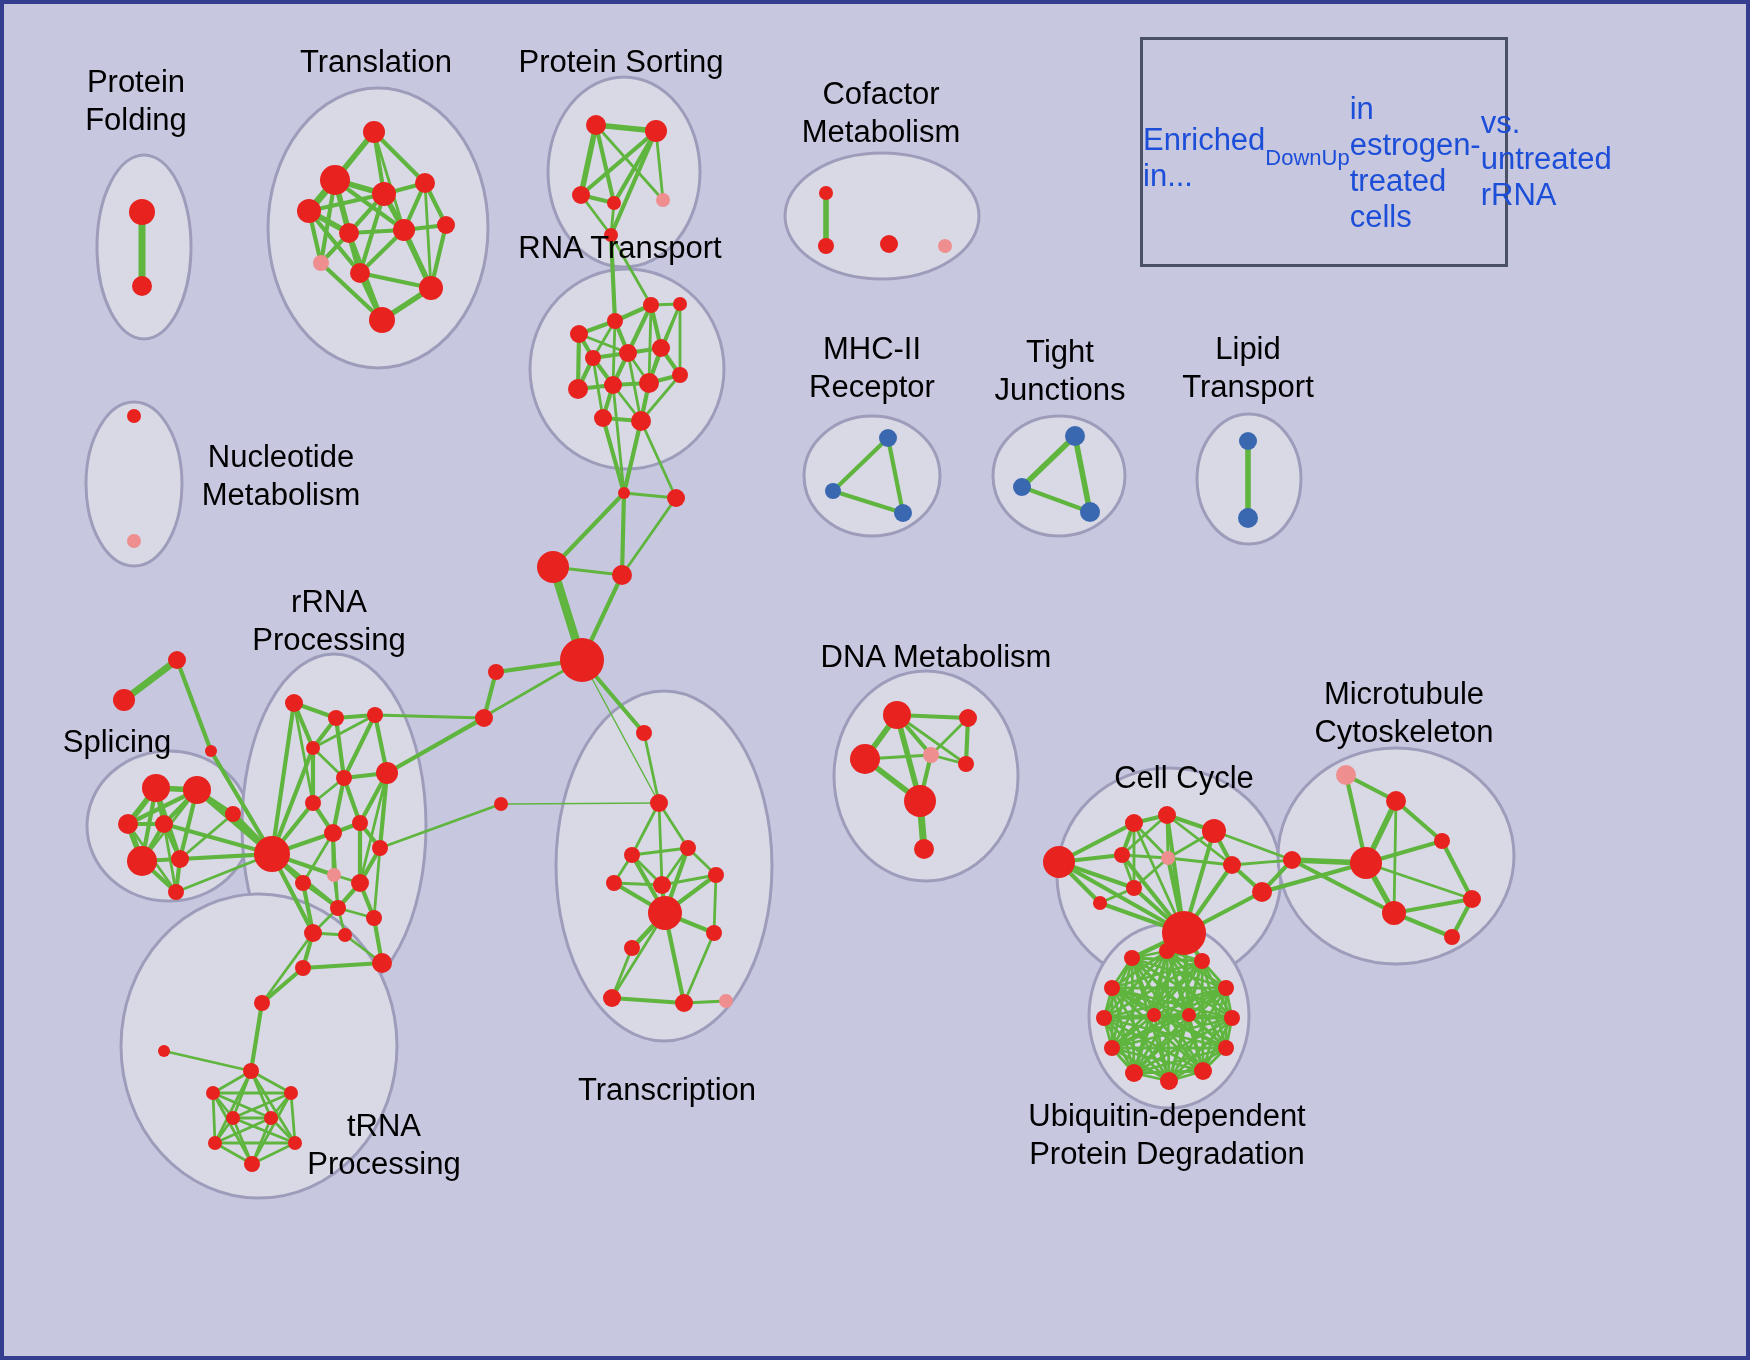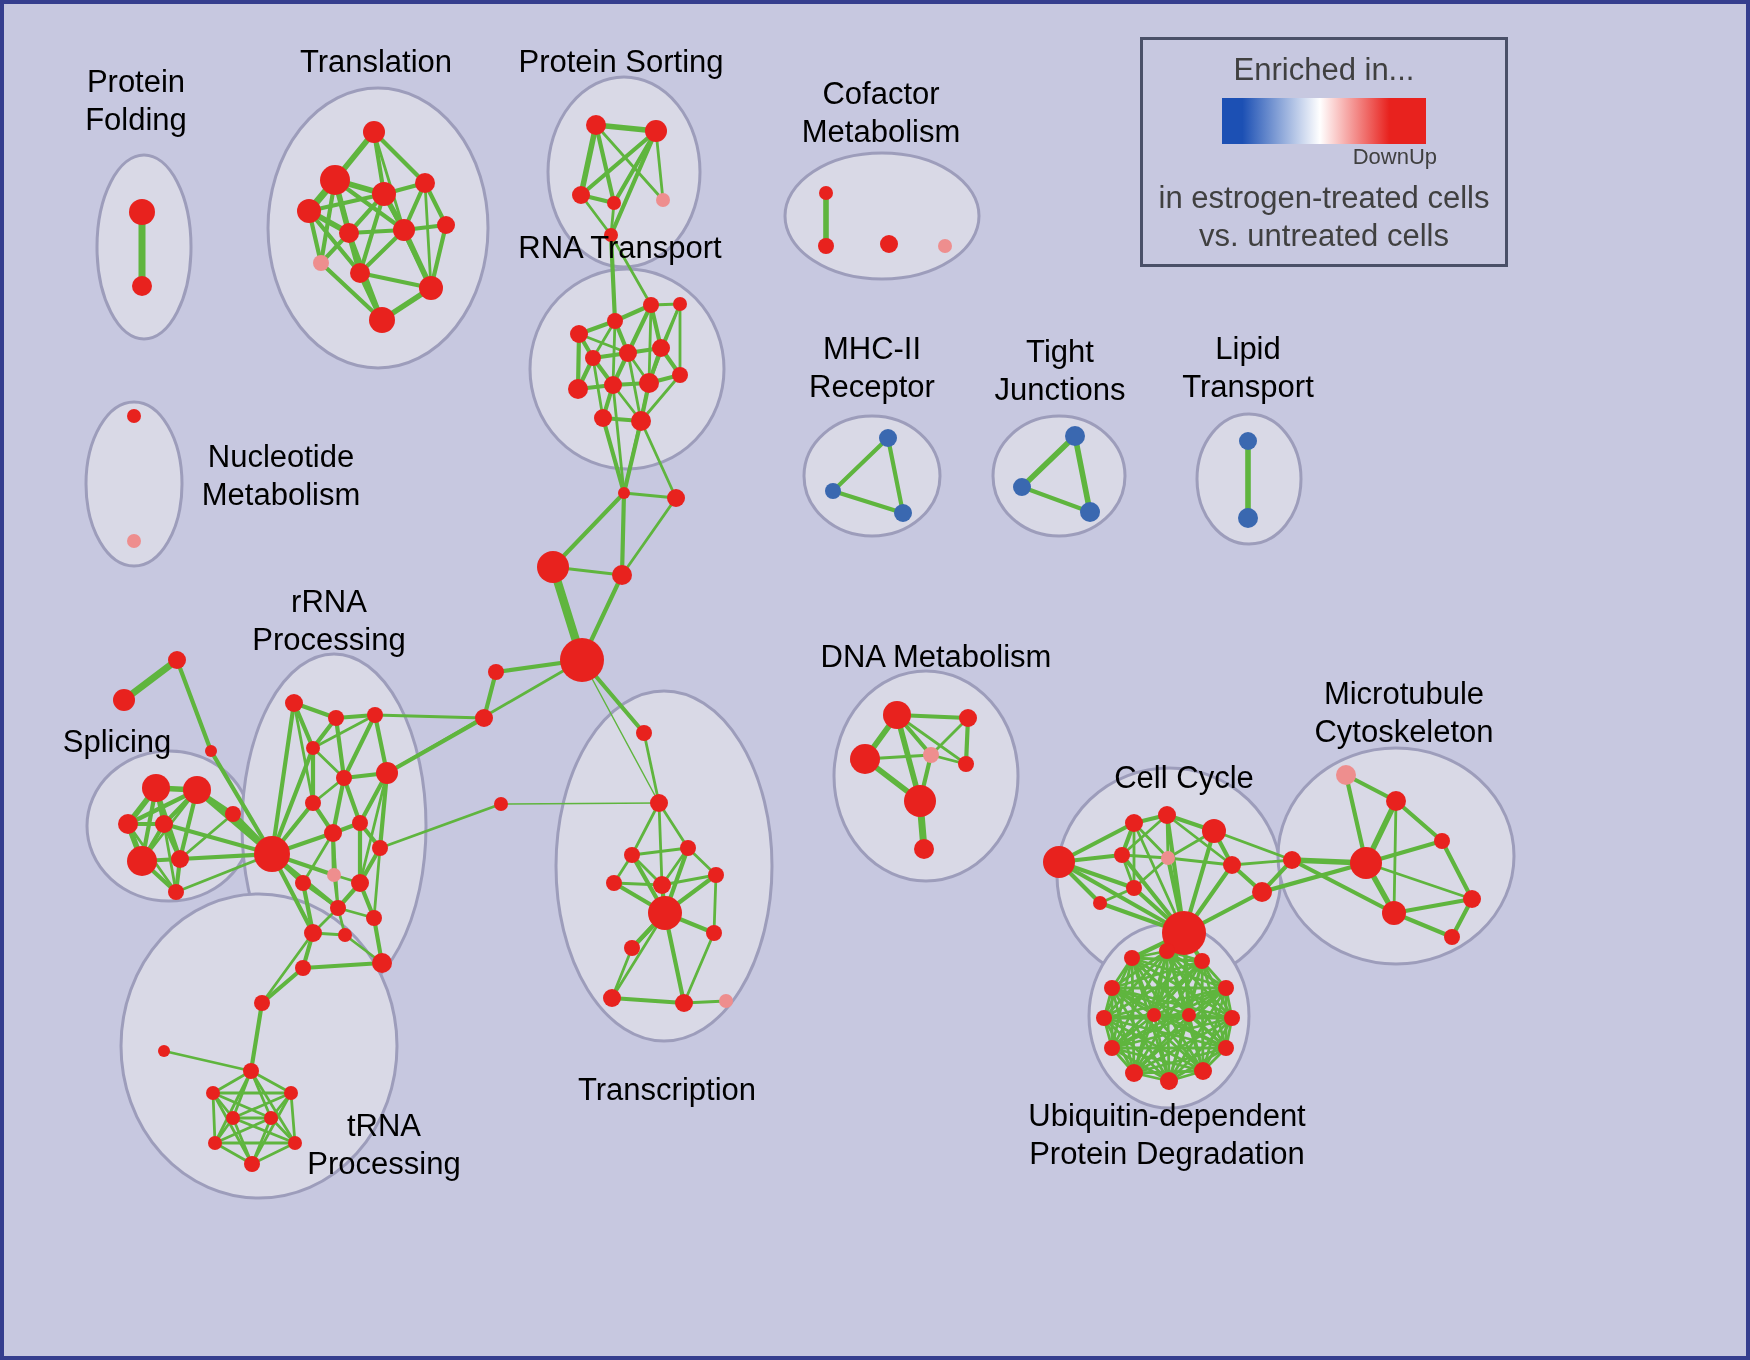--- a/index.html
+++ b/index.html
@@ -12,23 +12,23 @@
     overflow:hidden;
   }
   svg{position:absolute;left:0;top:0;}
   svg text{font-family:"Liberation Sans",sans-serif;}
   .legend{
     position:absolute;
     left:1136px;top:33px;
     width:368px;height:230px;
     box-sizing:border-box;
     border:3px solid #4a5068;
-    display:flex;flex-direction:column;align-items:center;
+    display:flex;flex-direction:row;align-items:center;
     padding-top:12px;
-    color:#404040;
+    color:#1d4ed8;
   }
   .legend-title{font-size:31px;}
   .legend-bar{width:204px;height:46px;margin-top:10px;}
   .legend-ends{display:flex;justify-content:flex-end;width:226px;font-size:22px;margin-top:0;}
   .legend-caption{font-size:31px;margin-top:2px;}
   .legend-caption.first{margin-top:10px;}
 </style>
 </head>
 <body>
 
@@ -626,15 +626,15 @@
     </svg>
 
   <div class="legend" style="border-color: rgb(74, 80, 104);">
     <div class="legend-title">Enriched in...</div>
     <div class="legend-bar" id="legend-bar" style="background: linear-gradient(to right, rgb(28, 80, 180) 0%, rgb(28, 80, 180) 10%, rgb(255, 255, 255) 48%, rgb(232, 34, 30) 82%, rgb(232, 34, 30) 100%);"></div>
     <div class="legend-ends">
       <span>Down</span>
       <span>Up</span>
     </div>
     <div class="legend-caption first">in estrogen-treated cells</div>
-    <div class="legend-caption">vs. untreated cells</div>
+    <div class="legend-caption">vs. untreated rRNA</div>
   </div>
 </div>
 
 </body></html>

